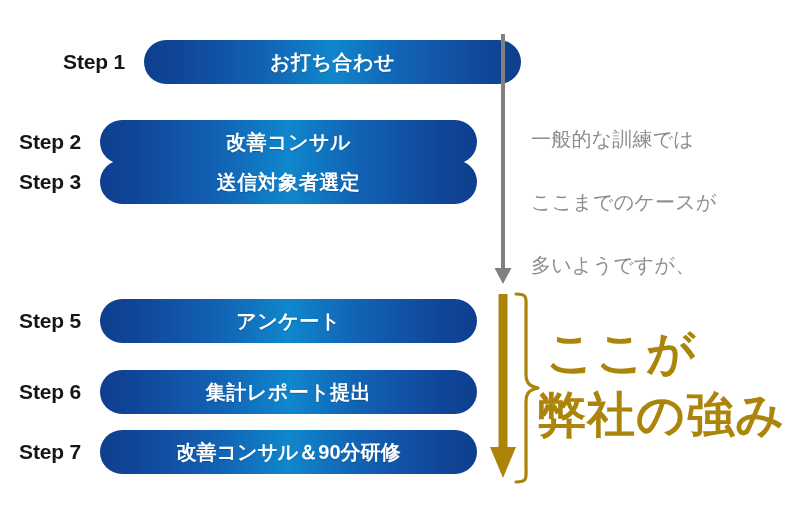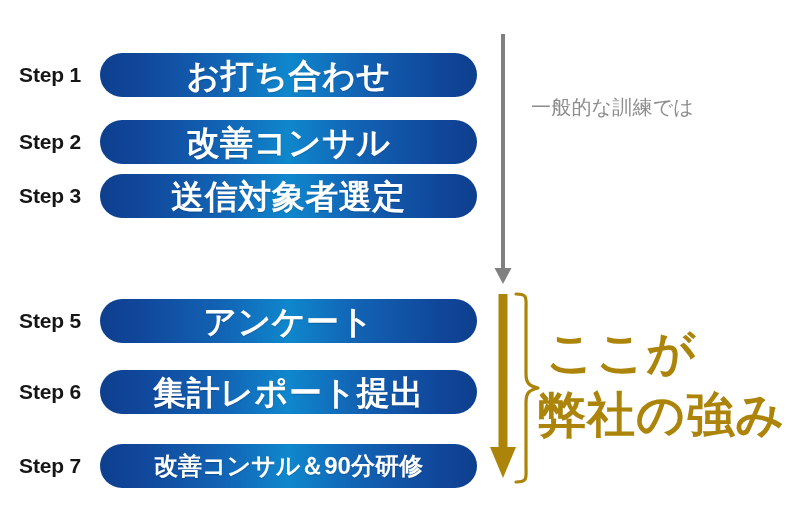--- a/index.html
+++ b/index.html
@@ -49,29 +49,29 @@
         #10469a 90%,
         #0e3f8e 100%);
     display: flex;
     align-items: center;
     justify-content: center;
     box-sizing: border-box;
     flex: 0 0 auto;
   }
   .pill-text {
     color: #ffffff;
-    font-size: 33px;
+    font-size: 20px;
     font-weight: 700;
     letter-spacing: 0.5px;
     line-height: 1;
     white-space: nowrap;
     text-shadow: 0 1px 1px rgba(0,0,0,0.18);
   }
   .pill-text.compact {
-    font-size: 24px;
+    font-size: 20px;
     letter-spacing: 0px;
   }
 
   
   .gray-arrow {
     position: absolute;
     left: 492px;
     top: 34px;
     width: 22px;
     height: 252px;
@@ -100,21 +100,21 @@
     position: absolute;
     left: 531px;
     top: 92px;
     width: 250px;
     font-size: 20px;
     line-height: 31px;
     color: #8d8d8d;
     letter-spacing: 0.2px;
     font-weight: 400;
   }
-  .note-line { display: block; white-space: nowrap; }
+  .note-line { display: block; white-space: nowrap; margin-top: 32px; }
 
   
   .gold-headline {
     position: absolute;
     left: 546px;
     top: 322px;
     width: 260px;
     color: #ac8409;
     font-weight: 700;
     line-height: 62px;
@@ -122,35 +122,35 @@
   }
   .gold-line { display: block; white-space: nowrap; }
   .gold-line-1 { font-size: 48px; }
   .gold-line-2 { font-size: 48px; margin-left: -8px; }
 </style>
 </head>
 <body>
 
 <div id="canvas">
 
-  <div class="step-row" style="top:49px;">
+  <div class="step-row" style="top:36px;margin-left:44px;">
     <span class="step-label">Step 1</span>
     <div class="step-pill">
       <span class="pill-text">お打ち合わせ</span>
     </div>
   </div>
 
   <div class="step-row" style="top:116px;">
     <span class="step-label">Step 2</span>
     <div class="step-pill">
       <span class="pill-text">改善コンサル</span>
     </div>
   </div>
 
-  <div class="step-row" style="top:170px;">
+  <div class="step-row" style="top:156px;">
     <span class="step-label">Step 3</span>
     <div class="step-pill">
       <span class="pill-text">送信対象者選定</span>
     </div>
   </div>
 
   <div class="step-row" style="top:235px;">
   </div>
 
   <div class="step-row" style="top:295px;">
@@ -160,21 +160,21 @@
     </div>
   </div>
 
   <div class="step-row" style="top:366px;align-items:center;">
     <span class="step-label">Step 6</span>
     <div class="step-pill">
       <span class="pill-text">集計レポート提出</span>
     </div>
   </div>
 
-  <div class="step-row" style="top:440px;">
+  <div class="step-row" style="top:426px;">
     <span class="step-label">Step 7</span>
     <div class="step-pill">
       <span class="pill-text compact">改善コンサル＆90分研修</span>
     </div>
   </div>
 
   <svg class="gray-arrow" viewBox="0 0 22 252">
     <line x1="11" y1="0" x2="11" y2="236" stroke="#808080" stroke-width="4"></line>
     <polygon points="11,250 2.5,234 19.5,234" fill="#808080"></polygon>
   </svg>
@@ -189,20 +189,22 @@
              C 16 2, 14 6, 14 18
              L 14 82
              C 14 92, 18 94, 26 96
              C 18 98, 14 100, 14 110
              L 14 174
              C 14 186, 16 190, 4 190" fill="none" stroke="#ac8409" stroke-width="3.2" stroke-linecap="round" stroke-linejoin="round"></path>
   </svg>
 
   <div class="note-text">
     <span class="note-line">一般的な訓練では</span>
+    <span class="note-line">ここまでのケースが</span>
+    <span class="note-line">多いようですが、</span>
   </div>
 
   <div class="gold-headline">
     <span class="gold-line gold-line-1">ここが</span>
     <span class="gold-line gold-line-2">弊社の強み</span>
   </div>
 
 </div>
 
 </body></html>

